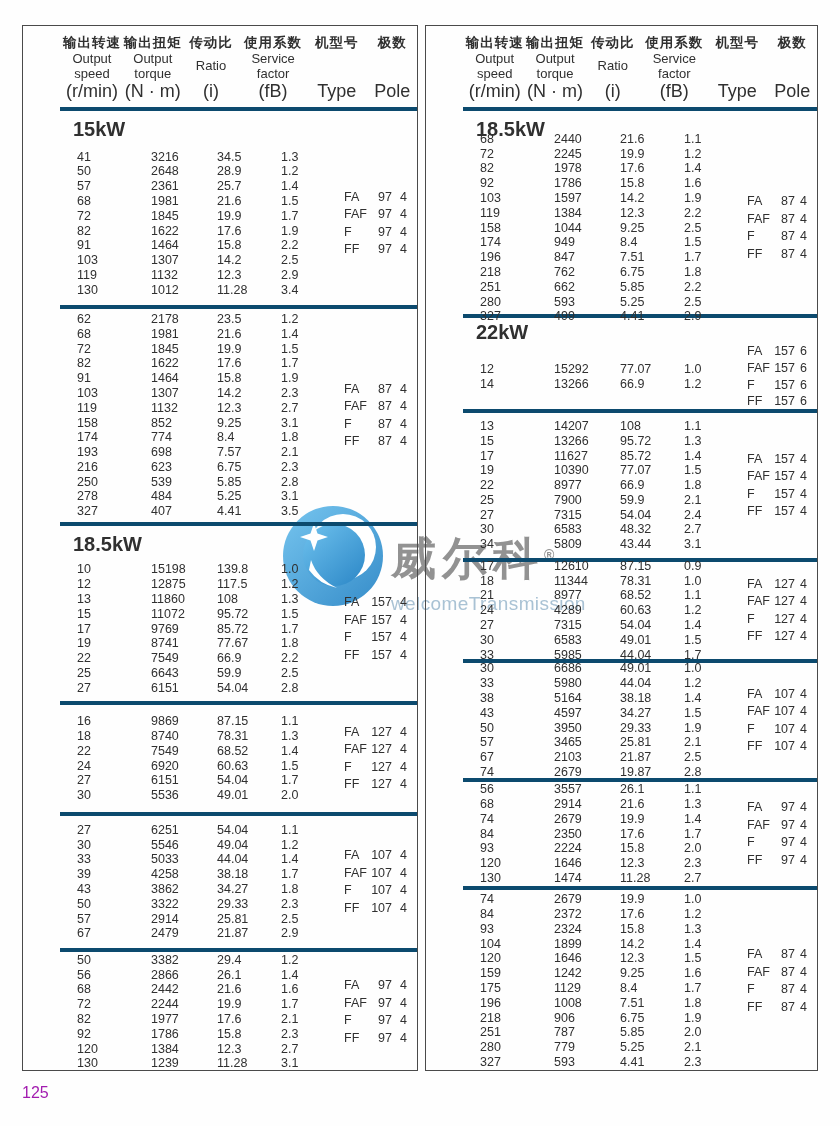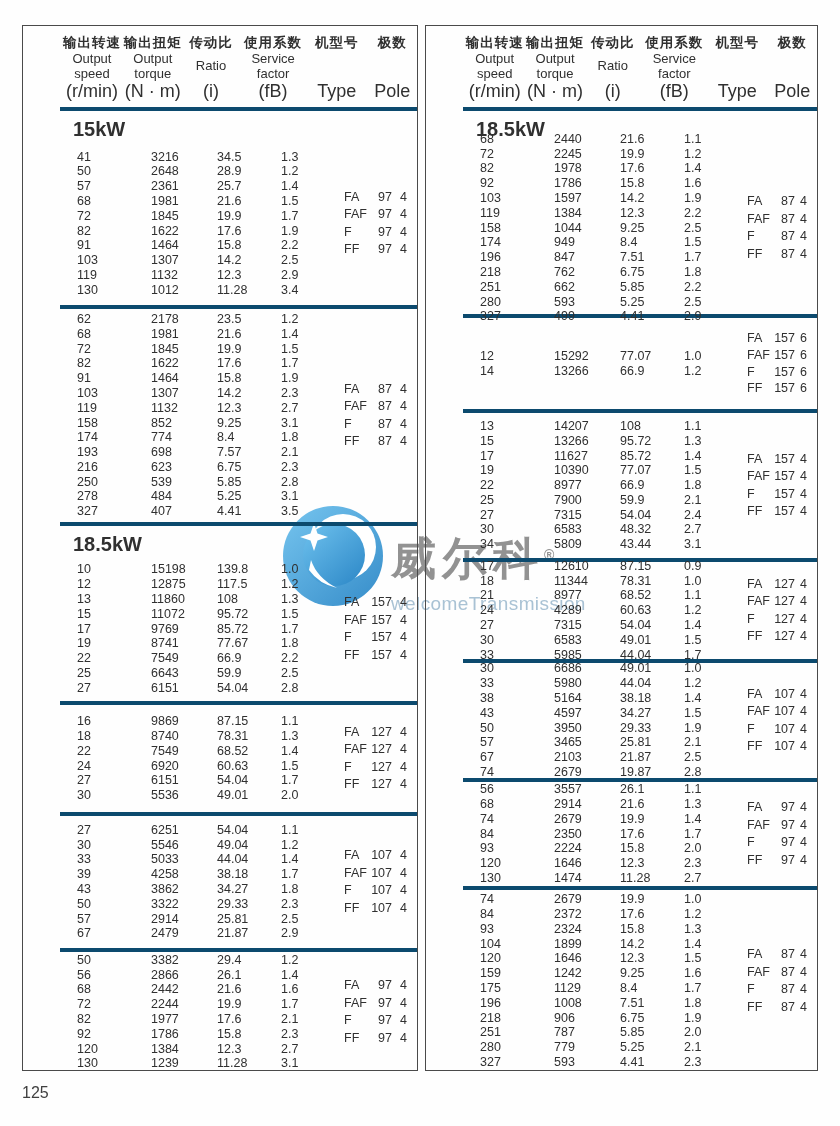--- a/index.html
+++ b/index.html
@@ -46,21 +46,21 @@
   
   .wm{position:absolute;left:283px;top:506px;z-index:1;pointer-events:none;display:flex;}
   .wm-logo{width:100px;height:100px;flex:0 0 auto;}
   .wm-text{margin-left:8px;padding-top:16px;}
   .wm-zh{
     font-size:45px;font-weight:bold;line-height:66px;letter-spacing:6px;
     color:rgba(122,122,122,0.82);white-space:nowrap;
   }
   .wm-reg{font-size:14px;vertical-align:14px;letter-spacing:0;}
   .wm-en{font-size:19px;margin-top:1px;color:#a9c2d4;letter-spacing:0.4px;}
-  .page-num{position:absolute;left:22px;top:1084px;font-size:16px;color:#404040;}
+  .page-num{position:absolute;left:22px;top:1084px;font-size:16px;color:#a21caf;}
 </style>
 </head>
 <body>
 
 <div class="wm">
   <svg class="wm-logo" viewBox="0 0 100 100">
     <defs>
       <linearGradient id="lg" x1="0" y1="0" x2="0.9" y2="1">
         <stop offset="0" stop-color="#6fc2ee"></stop>
         <stop offset="1" stop-color="#2e89c8"></stop>
@@ -798,20 +798,21 @@
             <span class="tname">
               <span class="tpfx">FF</span>
               <span class="tsz">87</span>
             </span>
             <span class="tpole">4</span>
           </div>
         </div>
       </div>
     </div>
     <div class="blk compact" style="height: 95px;">
+      <div class="kw">22kW</div>
       <div class="bodyrow">
         <div class="rows">
           <div class="row">
             <span class="cell">12</span>
             <span class="cell">15292</span>
             <span class="cell">77.07</span>
             <span class="cell">1.0</span>
           </div>
           <div class="row">
             <span class="cell">14</span>

